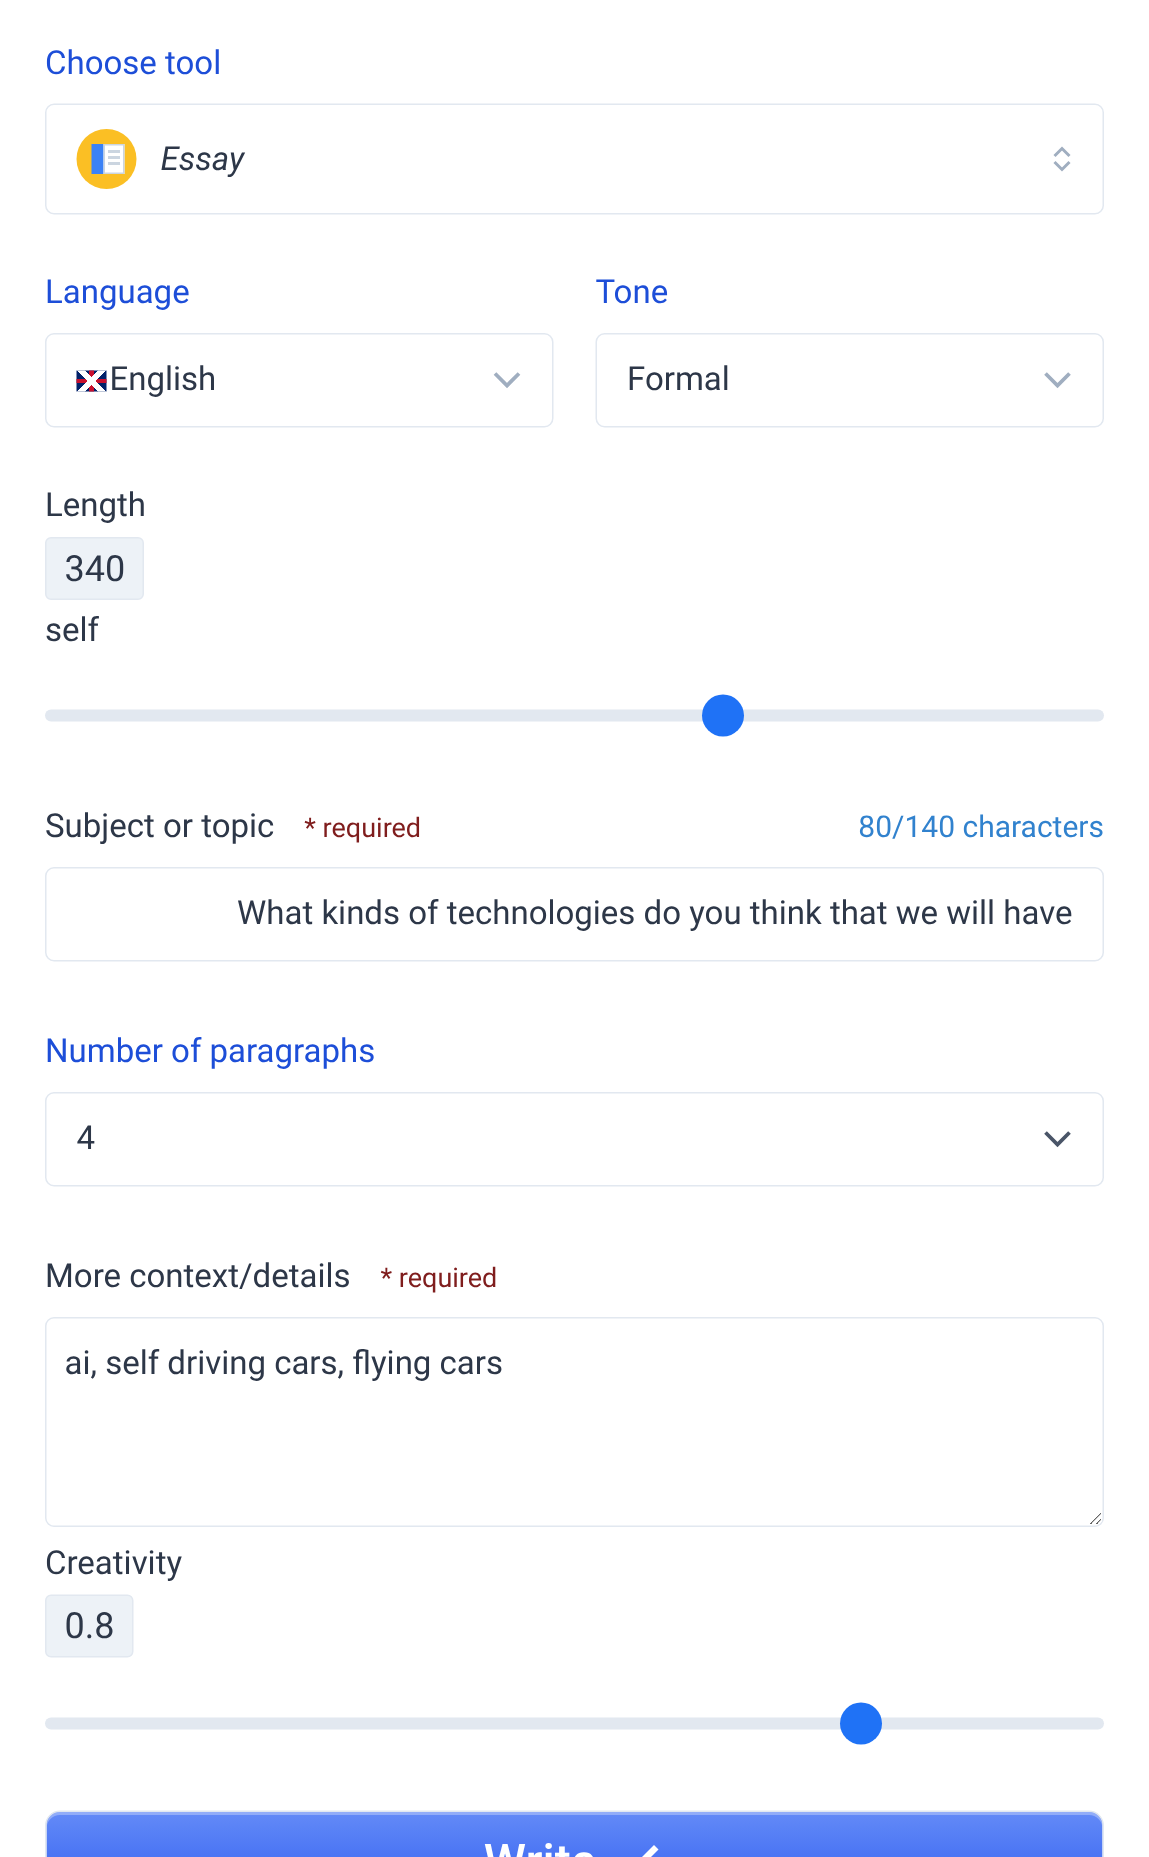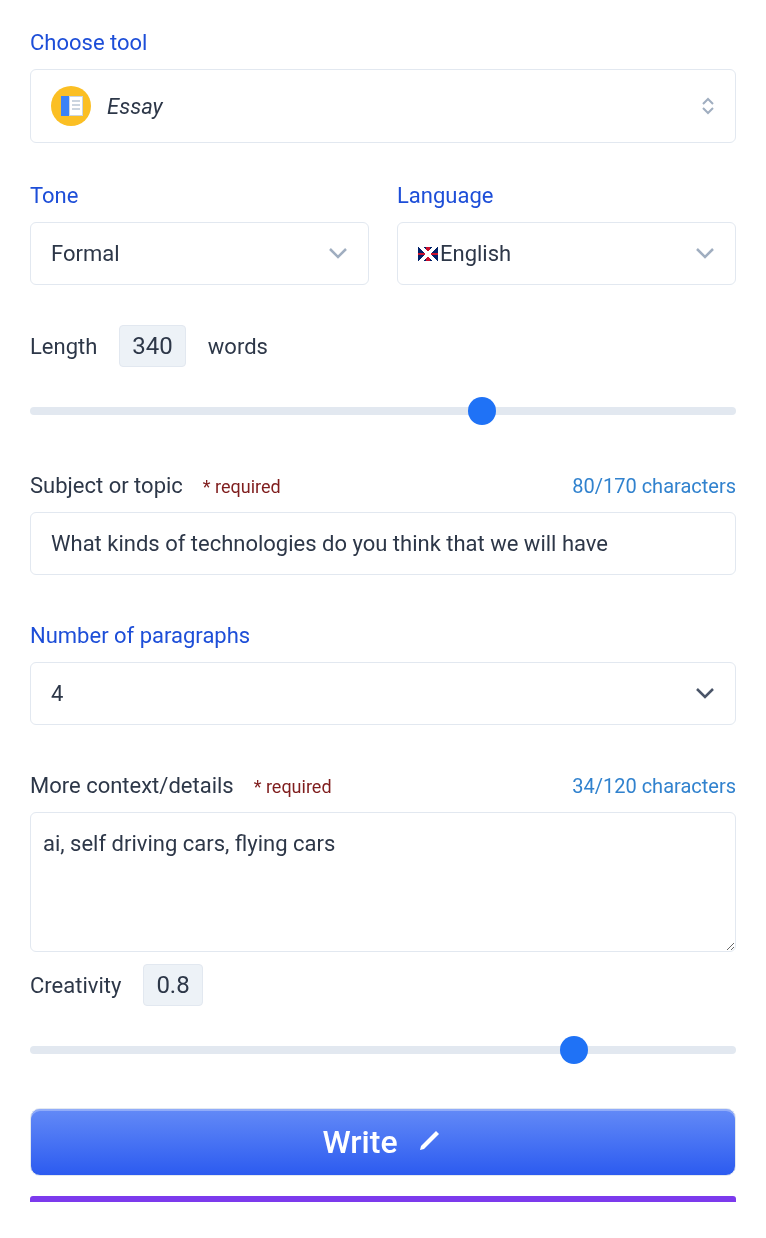--- a/index.html
+++ b/index.html
@@ -120,23 +120,24 @@
       position:absolute; inset:0;
       background:
         linear-gradient(45deg, transparent 42%, #fff 42%, #fff 58%, transparent 58%),
         linear-gradient(-45deg, transparent 42%, #fff 42%, #fff 58%, transparent 58%),
         linear-gradient(to bottom, transparent 40%, #C8102E 40%, #C8102E 60%, transparent 60%),
         linear-gradient(to right, transparent 42%, #C8102E 42%, #C8102E 58%, transparent 58%);
     }
     .chev { color: #a0aec0; }
     .length-row {
       display: flex;
-      align-items: center;
-      gap: 22px;
+      align-items: flex-start;
+      gap: 8px;
       margin-top: 40px;
+      flex-direction: column;
     }
     .num-badge {
       background: #edf2f7;
       border: 1px solid #e2e8f0;
       border-radius: 4px;
       padding: 6px 12px;
       font-size: 24px;
       color: #2d3748;
     }
     .slider {
@@ -186,20 +187,21 @@
     }
     .text-input {
       width: 100%;
       border: 1px solid #e2e8f0;
       border-radius: 6px;
       padding: 18px 20px;
       font-size: 22px;
       color: #2d3748;
       font-family: inherit;
       outline: none;
+      text-align: right;
     }
     .textarea {
       width: 100%;
       border: 1px solid #e2e8f0;
       border-radius: 6px;
       padding: 18px 12px;
       font-size: 22px;
       color: #2d3748;
       font-family: inherit;
       outline: none;
@@ -251,64 +253,64 @@
           <path d="M2 7 L7 2 L12 7" stroke="#a0aec0" stroke-width="2" fill="none"></path>
         </svg>
       <svg width="14" height="9" viewBox="0 0 14 9">
           <path d="M2 2 L7 7 L12 2" stroke="#a0aec0" stroke-width="2" fill="none"></path>
         </svg>
     </span>
   </div>
 </div>
 
 <div class="row">
-  <div class="col">
-    <span class="label">Tone</span>
-    <div class="dropdown">
-      <span class="dtext">Formal</span>
-      <span class="chev">
-        <svg width="20" height="12" viewBox="0 0 20 12">
-            <path d="M2 2 L10 10 L18 2" stroke="#a0aec0" stroke-width="2.5" fill="none"></path>
-          </svg>
-      </span>
-    </div>
-  </div>
   <div class="col">
     <span class="label">Language</span>
     <div class="dropdown">
       <span class="dtext">
         <span class="flag"></span>
         <span>English</span>
       </span>
       <span class="chev">
         <svg width="20" height="12" viewBox="0 0 20 12">
             <path d="M2 2 L10 10 L18 2" stroke="#a0aec0" stroke-width="2.5" fill="none"></path>
           </svg>
       </span>
     </div>
   </div>
+  <div class="col">
+    <span class="label">Tone</span>
+    <div class="dropdown">
+      <span class="dtext">Formal</span>
+      <span class="chev">
+        <svg width="20" height="12" viewBox="0 0 20 12">
+            <path d="M2 2 L10 10 L18 2" stroke="#a0aec0" stroke-width="2.5" fill="none"></path>
+          </svg>
+      </span>
+    </div>
+  </div>
 </div>
 
 <div class="length-row">
   <span class="label-inline">Length</span>
   <span class="num-badge">340</span>
-  <span class="label-inline">words</span>
+  <span class="label-inline">self</span>
 </div>
 <div class="slider">
   <div class="track"></div>
   <div class="thumb" id="length-thumb" style="left: 64%;"></div>
 </div>
 
 <div class="section">
   <div class="field-header">
     <div class="field-label-wrap">
       <span class="label-inline">Subject or topic</span>
       <span class="required">* required</span>
     </div>
-    <span class="counter">80/170 characters</span>
+    <span class="counter">80/140 characters</span>
   </div>
   <input type="text" class="text-input" value="What kinds of technologies do you think that we will have" style="">
 </div>
 
 <div class="section">
   <span class="label">Number of paragraphs</span>
   <div class="dropdown">
     <span class="dtext">4</span>
     <span class="chev">
       <svg width="20" height="12" viewBox="0 0 20 12">
@@ -317,21 +319,20 @@
     </span>
   </div>
 </div>
 
 <div class="section">
   <div class="field-header">
     <div class="field-label-wrap">
       <span class="label-inline">More context/details</span>
       <span class="required">* required</span>
     </div>
-    <span class="counter">34/120 characters</span>
   </div>
   <textarea class="textarea" id="context-ta" style="">ai, self driving cars, flying cars</textarea>
 </div>
 
 <div class="length-row" style="margin-top:8px;">
   <span class="label-inline">Creativity</span>
   <span class="num-badge">0.8</span>
 </div>
 <div class="slider">
   <div class="track"></div>

